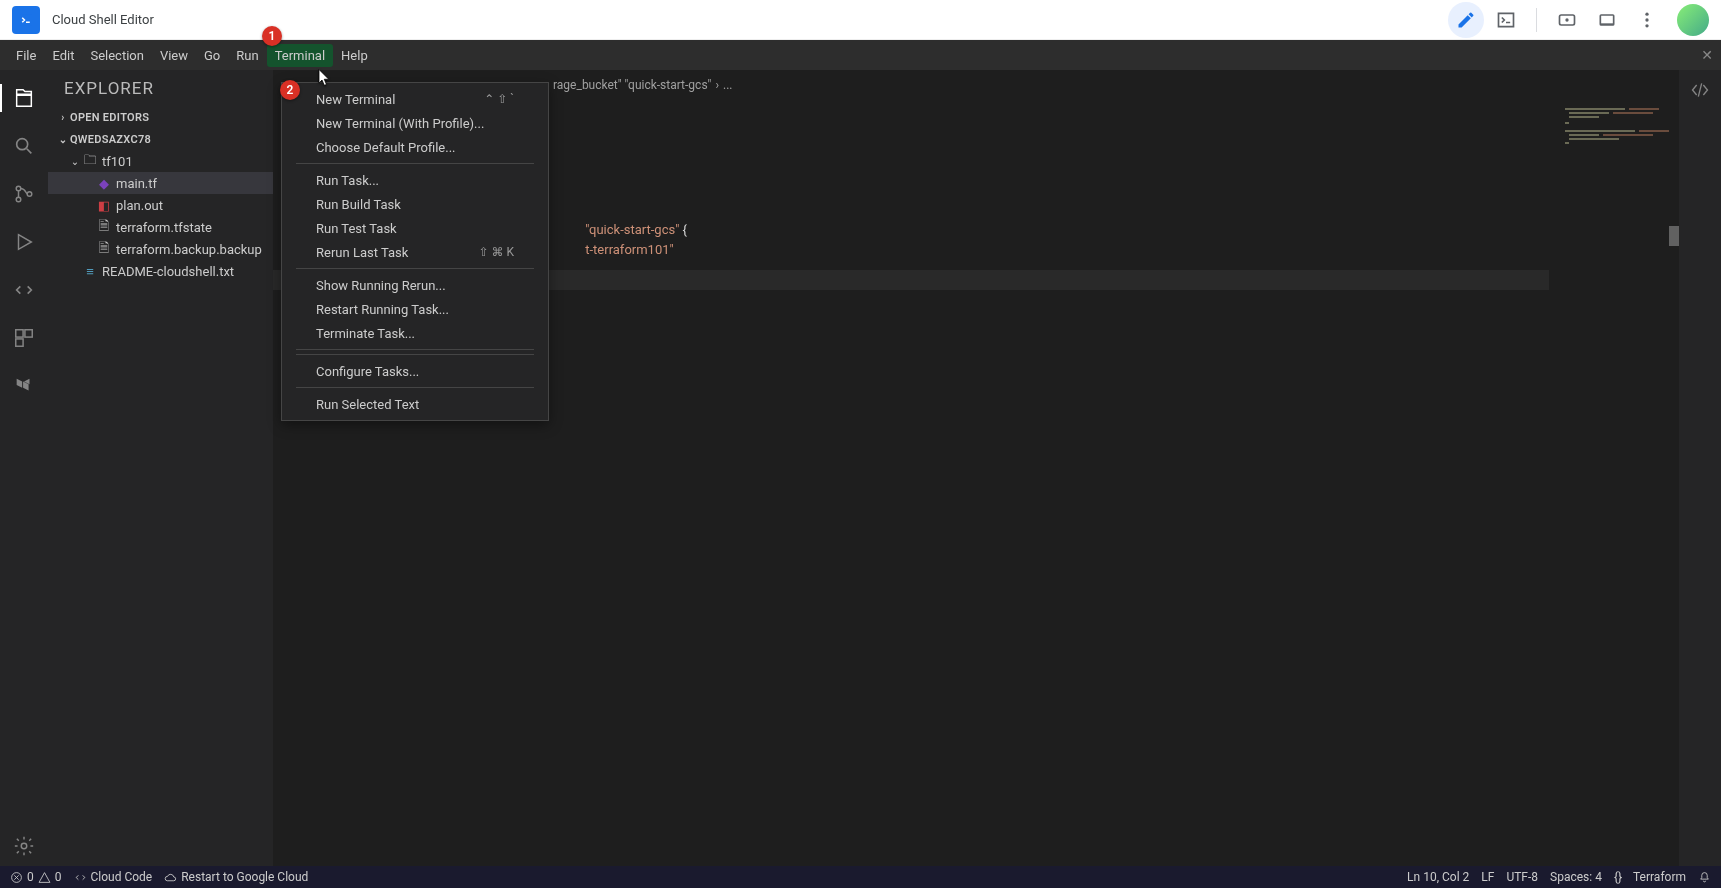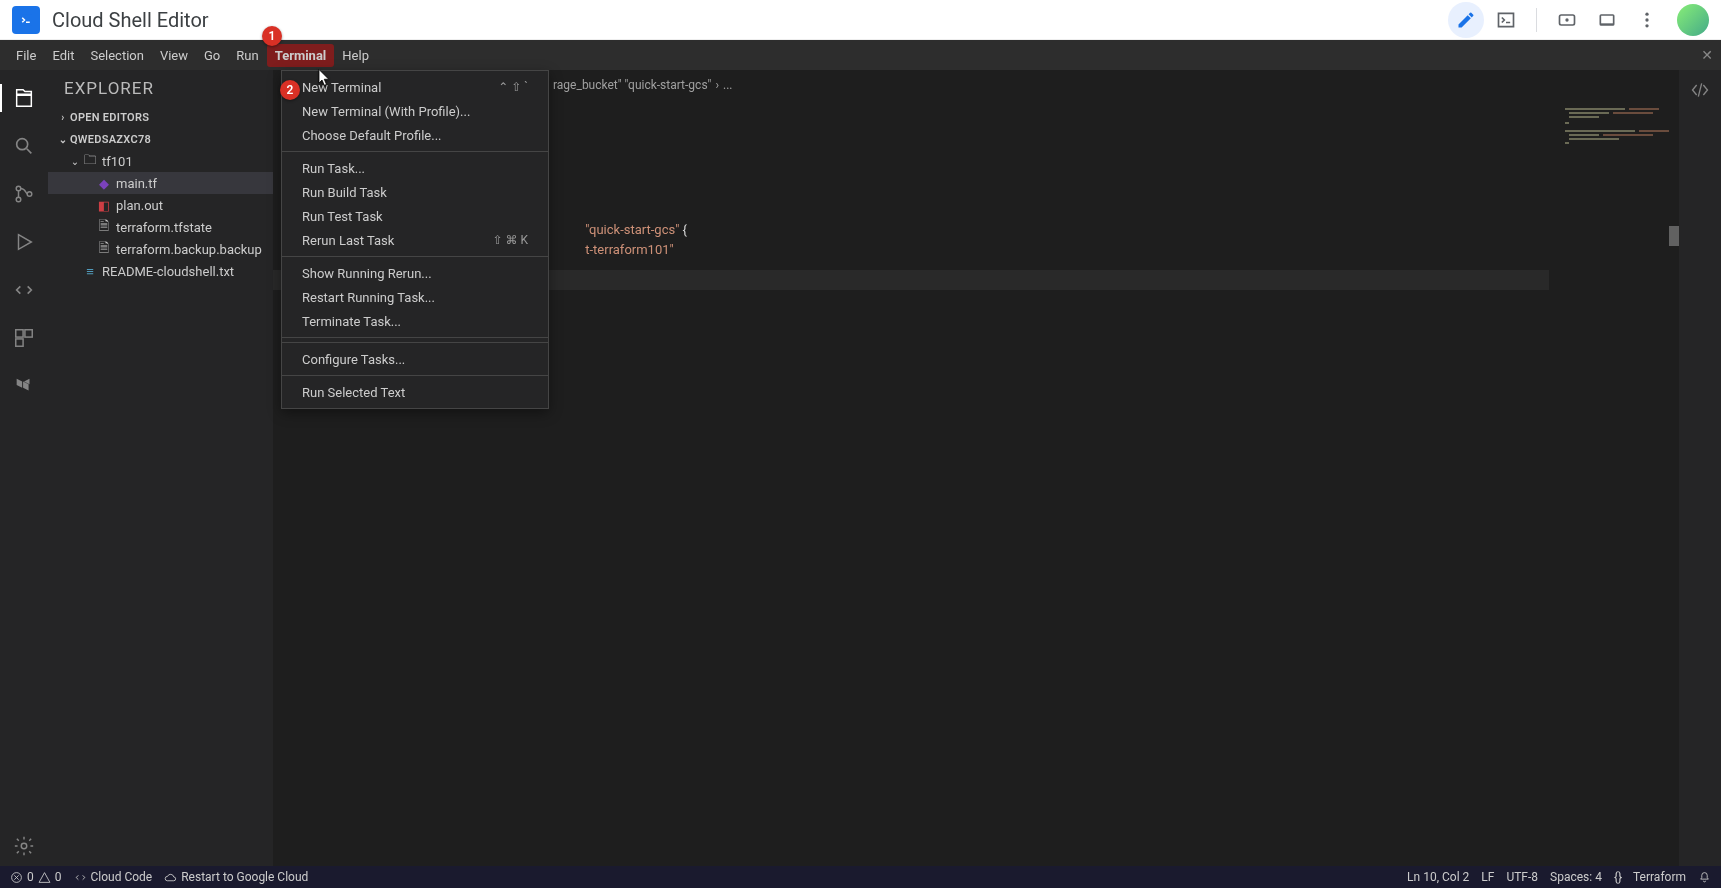--- a/index.html
+++ b/index.html
@@ -2,36 +2,36 @@
 <html><head>
 <meta charset="utf-8">
 <style>
   * { box-sizing: border-box; margin: 0; padding: 0; font-family: -apple-system, BlinkMacSystemFont, "Segoe UI", Roboto, sans-serif; }
   html, body { width: 100%; height: 100%; overflow: hidden; background: #fff; }
   
   
   .chrome-bar { height: 40px; background: #fff; display: flex; align-items: center; padding: 0 12px; border-bottom: 1px solid #eee; }
   .chrome-logo { width: 28px; height: 28px; background: #1a73e8; border-radius: 4px; display: flex; align-items: center; justify-content: center; color: #fff; font-size: 14px; margin-right: 12px; }
   .chrome-logo svg { width: 18px; height: 18px; fill: #fff; }
-  .chrome-title { font-size: 20px; color: #3c4043; flex: 0 0 auto; }
+  .chrome-title { font-size: 13px; color: #3c4043; flex: 0 0 auto; }
   .chrome-spacer { flex: 1; }
   .chrome-actions { display: flex; align-items: center; gap: 4px; }
   .chrome-btn { width: 36px; height: 36px; display: flex; align-items: center; justify-content: center; color: #5f6368; border-radius: 50%; cursor: pointer; }
   .chrome-btn.highlight { background: #e8f0fe; color: #1a73e8; }
   .chrome-divider { width: 1px; height: 24px; background: #dadce0; margin: 0 8px; }
   .chrome-avatar { width: 32px; height: 32px; border-radius: 50%; background: linear-gradient(135deg,#8e7,#4a8); margin-left: 8px; }
   .chrome-btn svg { width: 20px; height: 20px; fill: currentColor; }
 
   
   .editor-shell { position: relative; height: calc(100% - 40px); background: #1e1e1e; color: #ccc; }
   
   
   .menu-bar { height: 30px; background: #2d2d2d; display: flex; align-items: center; padding: 0 8px; font-size: 13px; color: #ccc; position: relative; }
   .menu-item { padding: 4px 8px; cursor: pointer; border-radius: 3px; }
-  .menu-item.active { background: #7f1d1d; font-weight: bold; }
+  .menu-item.active { background: #14532d; }
   .menu-close { position: absolute; right: 8px; color: #888; cursor: pointer; font-size: 14px; }
   
   
   .editor-body { display: flex; height: calc(100% - 30px - 22px); }
   
   
   .activity-bar { width: 48px; background: #252526; display: flex; flex-direction: column; align-items: center; padding-top: 8px; gap: 8px; }
   .activity-icon { width: 48px; height: 40px; display: flex; align-items: center; justify-content: center; color: #858585; cursor: pointer; position: relative; }
   .activity-icon.active { color: #fff; }
   .activity-icon.active::before { content:''; position:absolute; left:0; top:6px; bottom:6px; width:2px; background:#fff; }
@@ -72,21 +72,21 @@
   .minimap { position:absolute; top:30px; right:0; width:120px; height:200px; }
   .mm-block { position:absolute; background:#6a6a55; height:2px; }
   .mm-str { background:#6a4c3d; }
   .mm-hl { position:absolute; right:0; top:126px; width:10px; height:20px; background:rgba(255,255,255,0.3); }
 
   
   .right-bar { width: 42px; background:#252526; display:flex; flex-direction:column; align-items:center; padding-top:10px; }
   .right-bar svg { width:20px; height:20px; fill:#858585; }
   
   
-  .dropdown { position:absolute; top:30px; left:281px; width:268px; background:#252526; border:1px solid #454545; box-shadow:0 4px 12px rgba(0,0,0,0.4); font-size:13px; color:#ccc; z-index:100; padding:4px 0; }
+  .dropdown { position:absolute; top:42px; left:281px; width:268px; background:#252526; border:1px solid #454545; box-shadow:0 4px 12px rgba(0,0,0,0.4); font-size:13px; color:#ccc; z-index:100; padding:4px 14px; }
   .dd-item { display:flex; align-items:center; justify-content:space-between; padding:4px 20px; height:24px; cursor:pointer; }
   .dd-sep { height:1px; background:#454545; margin:4px 0; }
   .dd-short { color:#999; font-size:12px; }
   
   
   .callout { position:absolute; width:20px; height:20px; border-radius:50%; background:#d93025; color:#fff; font-size:12px; font-weight:600; display:flex; align-items:center; justify-content:center; z-index:200; box-shadow:0 1px 3px rgba(0,0,0,0.4); }
   
   
   .cursor-ptr { position:absolute; z-index:300; color:#fff; }
   .cursor-ptr svg { width:18px; height:18px; filter: drop-shadow(0 1px 1px rgba(0,0,0,0.6)); }

